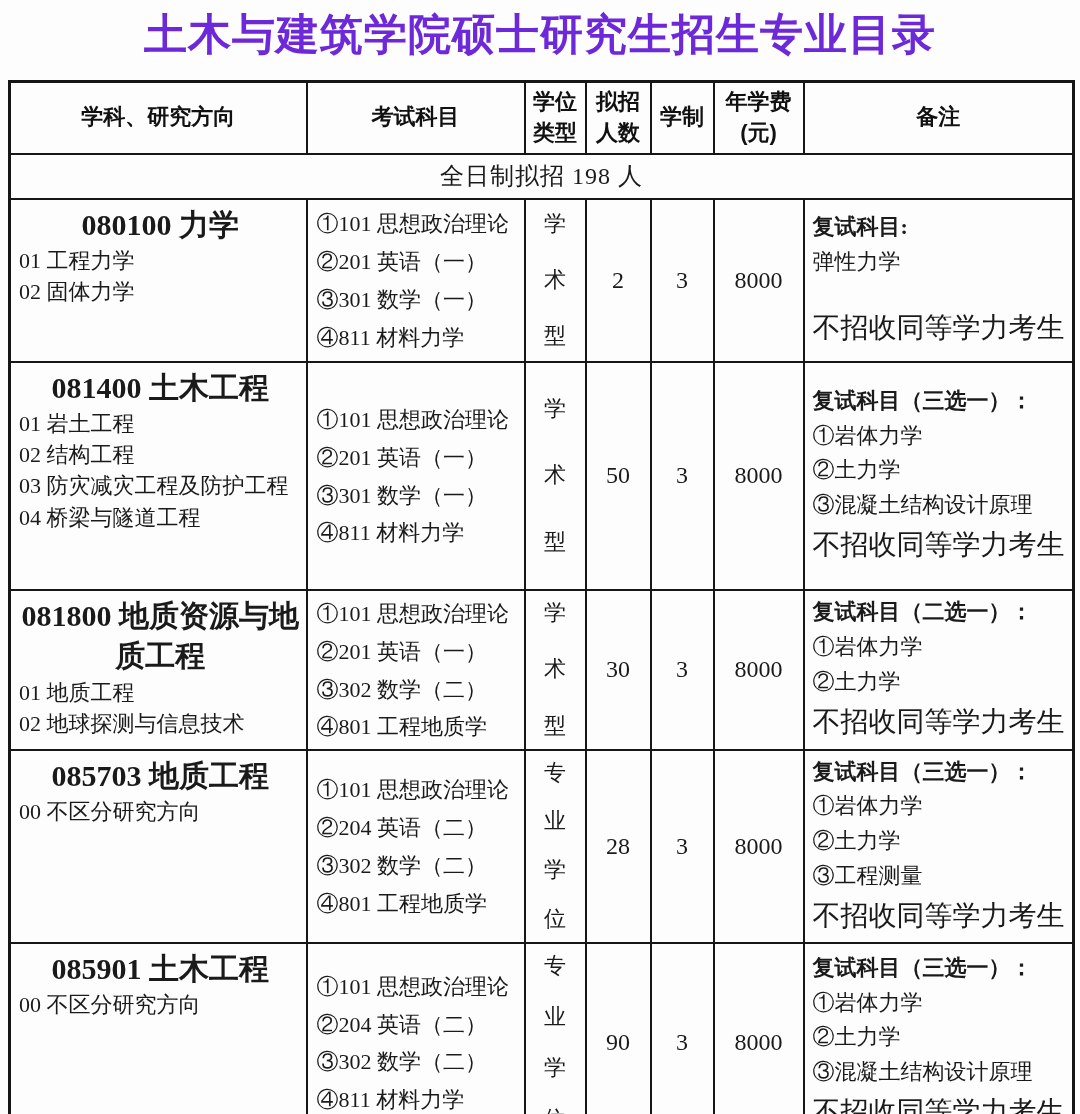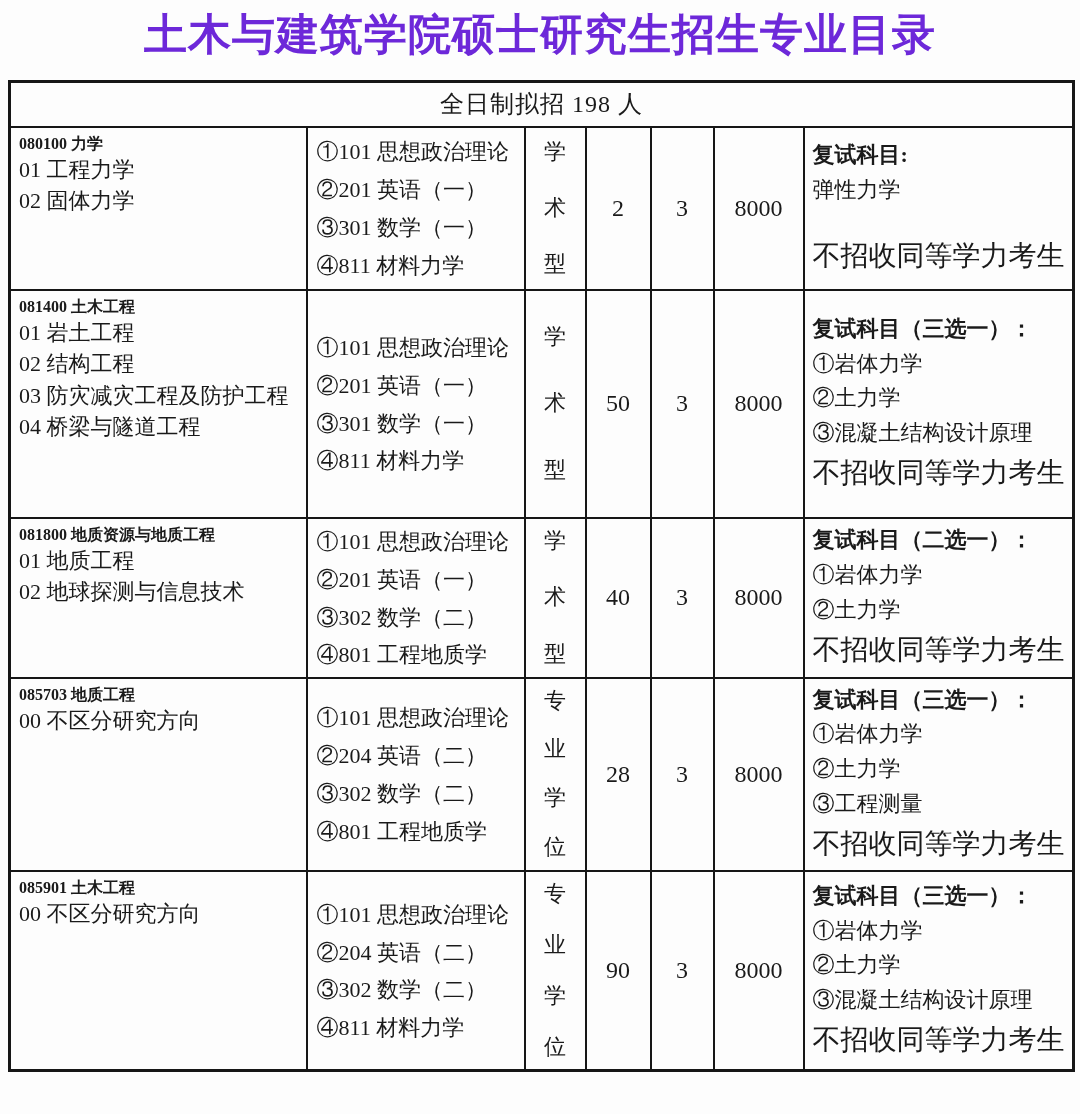--- a/index.html
+++ b/index.html
@@ -71,21 +71,21 @@
   tr.row-2 { height: 228px; }
   tr.row-3 { height: 160px; }
   tr.row-4 { height: 190px; }
   tr.row-5 { height: 200px; }
 
   td.cell-discipline {
     vertical-align: top;
     padding: 5px 4px 4px 8px;
     font-size: 22px;
   }
-  .d-title { font-weight: bold; font-size: 16px; line-height: 1.35; }
+  .d-title { font-weight: bold; font-size: 30px; line-height: 1.35; text-align: center; }
   .d-dirs  { white-space: pre-line; line-height: 1.42; }
 
   td.cell-exams {
     vertical-align: middle;
     padding: 2px 2px 0 9px;
   }
   .exam-lines { font-size: 22px; line-height: 1.72; white-space: pre-line; }
 
   td.cell-degree { vertical-align: middle; font-size: 22px; }
   .vstack {
@@ -132,20 +132,32 @@
       <col class="c-disc">
         <col class="c-exam">
         <col class="c-deg">
         <col class="c-enr">
       <col class="c-dur">
         <col class="c-fee">
         <col class="c-note">
     </colgroup>
 
     <tbody>
+        <tr class="header-row">
+      <th>学科、研究方向</th>
+      <th>考试科目</th>
+      <th>学位
+类型</th>
+      <th>拟招
+人数</th>
+      <th>学制</th>
+      <th>年学费
+(元)</th>
+      <th>备注</th>
+    </tr>
 
     <tr class="full-row">
       <td colspan="7">全日制拟招 198 人</td>
     </tr>
 
     <tr class="row-1">
       <td class="cell-discipline">
         <div class="d-title">080100 力学</div>
         <div class="d-dirs">01 工程力学
 02 固体力学</div>
@@ -218,21 +230,21 @@
 ③302 数学（二）
 ④801 工程地质学</div>
       </td>
       <td class="cell-degree">
         <div class="vstack">
               <span>学</span>
               <span>术</span>
               <span>型</span>
             </div>
       </td>
-      <td class="cell-num">40</td>
+      <td class="cell-num">30</td>
       <td class="cell-num">3</td>
       <td class="cell-num">8000</td>
       <td class="cell-notes">
         <div class="n-title">复试科目（二选一）：</div>
         <div class="n-items">①岩体力学
 ②土力学</div>
         <div class="n-footer">不招收同等学力考生</div>
       </td>
     </tr>
 

